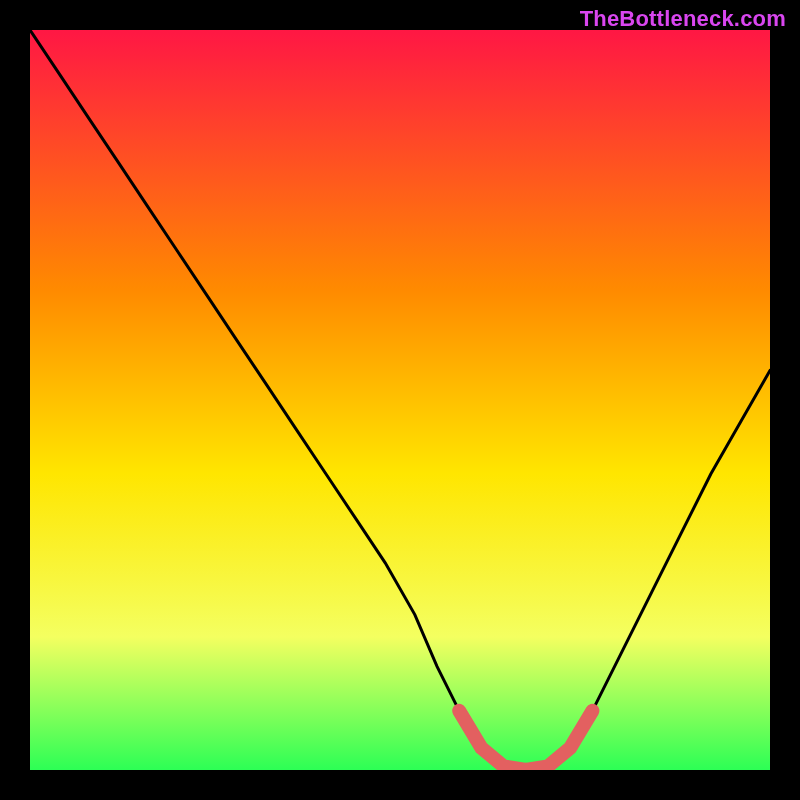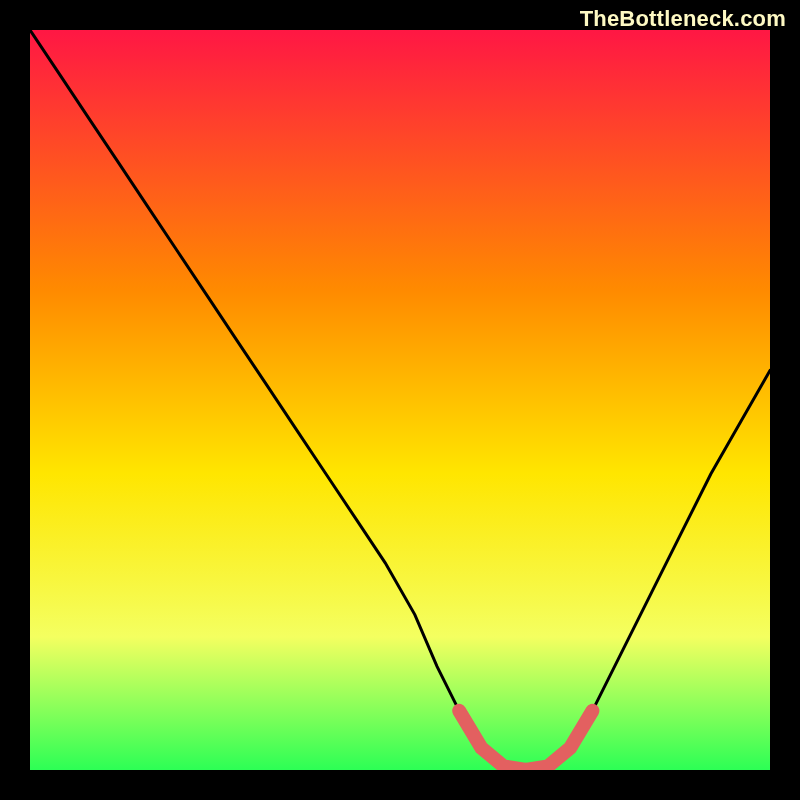--- a/index.html
+++ b/index.html
@@ -14,21 +14,21 @@
   .frame {
     position: relative;
     width: 800px;
     height: 800px;
     background: #000;
   }
   .watermark {
     position: absolute;
     top: 6px;
     right: 14px;
-    color: #fef9c3;
+    color: #d946ef;
     font-size: 22px;
     font-weight: 600;
     letter-spacing: 0.2px;
     z-index: 5;
   }
   .plot-wrap {
     position: absolute;
     left: 30px;
     top: 30px;
     width: 740px;

